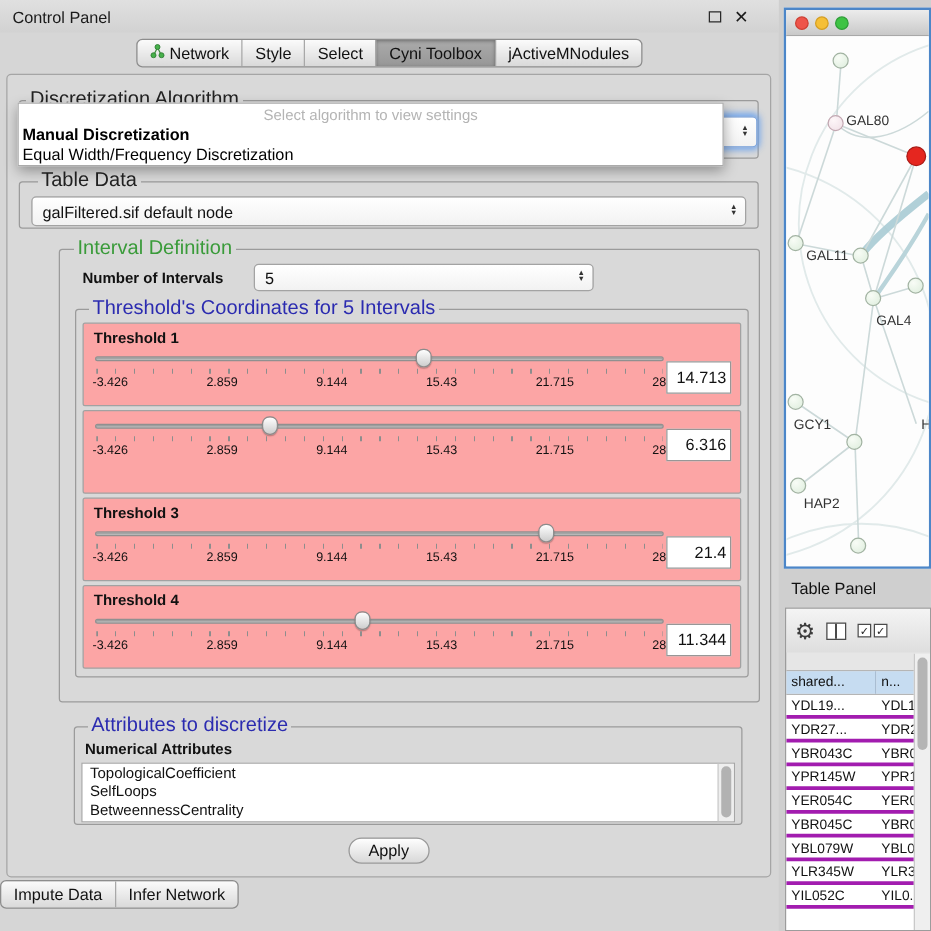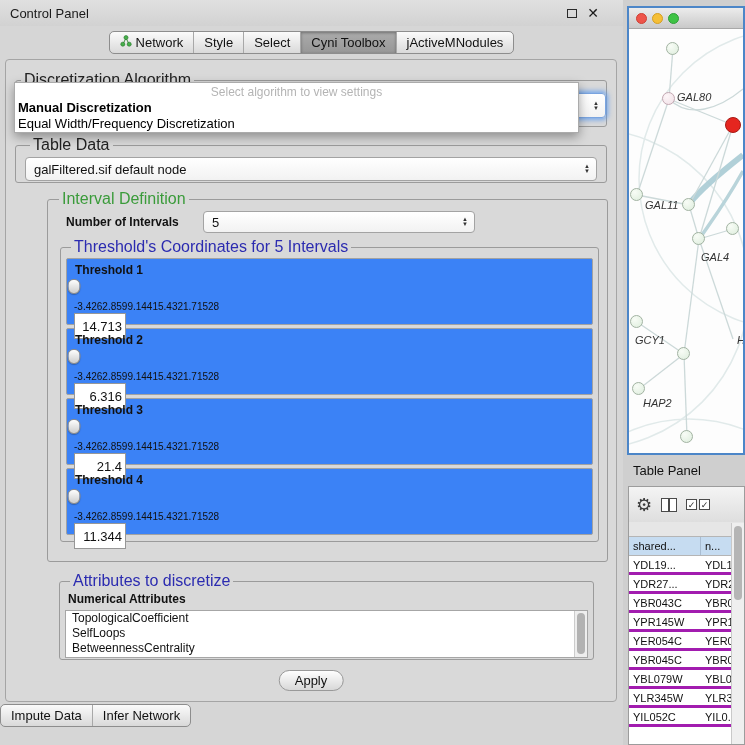--- a/index.html
+++ b/index.html
@@ -39,43 +39,43 @@
   .popup-option.bold{font-weight:bold;}
 
   .fs-tabledata{position:absolute;left:9px;top:76px;width:592px;height:47px;padding:3px 9px 0 9px;}
 
   .fs-interval{position:absolute;left:41px;top:130px;width:561px;height:372px;padding:0 6px;}
   .num-row{display:flex;align-items:center;margin:3px 0 5px 12px;}
   .num-label{font-weight:bold;font-size:12px;color:#111;width:137px;}
   .num-combo{width:272px;height:22px;}
 
   .fs-thresholds{margin:4px 2px 0 6px;padding:2px 5px 0 5px;height:304px;}
-  .thr-box{border:1px solid #a2a2a2;border-radius:2px;margin-bottom:3px;padding:3px 7px 2px 7px;height:67px;background:#3b82f6;}
+  .thr-box{border:1px solid #a2a2a2;border-radius:2px;margin-bottom:3px;padding:3px 7px 2px 7px;height:67px;background:#fca5a5;}
   .thr-label{font-weight:bold;font-size:12px;color:#111;margin:1px 0 1px 1px;}
-  .thr-row{display:flex;align-items:flex-start;gap:30px;flex-direction:column;}
+  .thr-row{display:flex;align-items:center;gap:0;}
   .slider{position:relative;flex:1;height:42px;}
   .slider-track{position:absolute;left:2px;right:2px;top:7px;height:4px;background:#bcbcbc;border:1px solid #909090;border-radius:2px;box-shadow:inset 0 1px 1px rgba(0,0,0,.18);}
   .slider-thumb{position:absolute;top:1px;width:13px;height:15px;transform:translateX(-50%);background:linear-gradient(#fefefe,#cdcdcd);border:1px solid #8b8b8b;border-radius:6px 6px 46% 46%;box-shadow:0 1px 1px rgba(0,0,0,.25);}
   .slider-ticks{position:absolute;left:3px;right:3px;top:17px;height:4px;background:repeating-linear-gradient(to right,#8d8d8d 0,#8d8d8d 1px,transparent 1px,transparent 3.333%);}
   .slider-labels{position:absolute;left:0;right:0;top:23px;display:flex;justify-content:space-between;font-size:10px;color:#111;}
   .thr-value{width:52px;height:26px;margin-top:5px;background:#fff;border:1px solid #979797;font-family:inherit;font-size:13px;text-align:right;padding:0 3px;color:#111;}
 
   .fs-attrs{position:absolute;left:53px;top:512px;width:535px;height:88px;padding:0 5px;}
   .attr-label{font-weight:bold;font-size:12px;color:#111;margin:2px 0 4px 3px;}
   .listbox{position:relative;height:48px;background:#fff;border:1px solid #a6a6a6;overflow:hidden;font-size:12px;color:#111;}
   .list-item{padding:0 6px;line-height:15px;white-space:nowrap;}
   .list-scroll{position:absolute;right:0;top:0;bottom:0;width:13px;background:#eee;border-left:1px solid #ccc;}
   .list-scroll .sthumb{position:absolute;left:2px;right:2px;top:2px;height:41px;background:#b2b2b2;border-radius:5px;}
 
   .apply-btn{position:absolute;left:50%;top:610px;transform:translateX(-50%);padding:2px 15px;font-family:inherit;font-size:13px;color:#111;background:linear-gradient(#fefefe,#d8d8d8);border:1px solid #999;border-radius:11px;}
 
   .bottom-tabbar{position:absolute;left:0;top:704px;width:623px;display:flex;justify-content:flex-start;}
 
   
-  .net-window{position:absolute;left:627px;top:6px;width:118px;height:449px;border:2px solid #4c86c8;background:#fff;font-style:italic;}
+  .net-window{position:absolute;left:627px;top:6px;width:118px;height:449px;border:2px solid #4c86c8;background:#fff;}
   .net-titlebar{height:21px;background:linear-gradient(#ececec,#c9c9c9);border-bottom:1px solid #a8a8a8;display:flex;align-items:center;gap:5px;padding-left:7px;}
   .tl{width:11px;height:11px;border-radius:50%;}
   .tl.red{background:#ee544a;border:1px solid #ce4034;}
   .tl.yellow{background:#f5bf36;border:1px solid #d59e22;}
   .tl.green{background:#3ec344;border:1px solid #2f9e38;}
   .net-canvas{position:relative;width:100%;height:calc(100% - 21px);background:#fdfdfd;overflow:hidden;}
   .net-canvas svg{position:absolute;left:0;top:0;}
   .node{position:absolute;width:13px;height:13px;border-radius:50%;background:radial-gradient(circle at 35% 30%,#f8fcf6,#ddeddc);border:1px solid #a2b3a2;}
   .node.pink{background:radial-gradient(circle at 35% 30%,#fdf6f8,#f0dfe6);border-color:#c3a8b2;}
   .node.red{width:16px;height:16px;background:#e5261f;border:1px solid #a81b16;}
@@ -208,21 +208,20 @@
                   <span>15.43</span>
                   <span>21.715</span>
                   <span>28</span>
                 </div>
               </div>
               <input class="thr-value" readonly="" value="14.713" style="">
             </div>
           </div>
 
           <div class="thr-box">
-            <div class="thr-label">Threshold 2</div>
             <div class="thr-row">
               <div class="slider">
                 <div class="slider-track"></div>
                 <div class="slider-thumb" style="left: 31%;"></div>
                 <div class="slider-ticks"></div>
                 <div class="slider-labels">
                   <span>-3.426</span>
                   <span>2.859</span>
                   <span>9.144</span>
                   <span>15.43</span>

